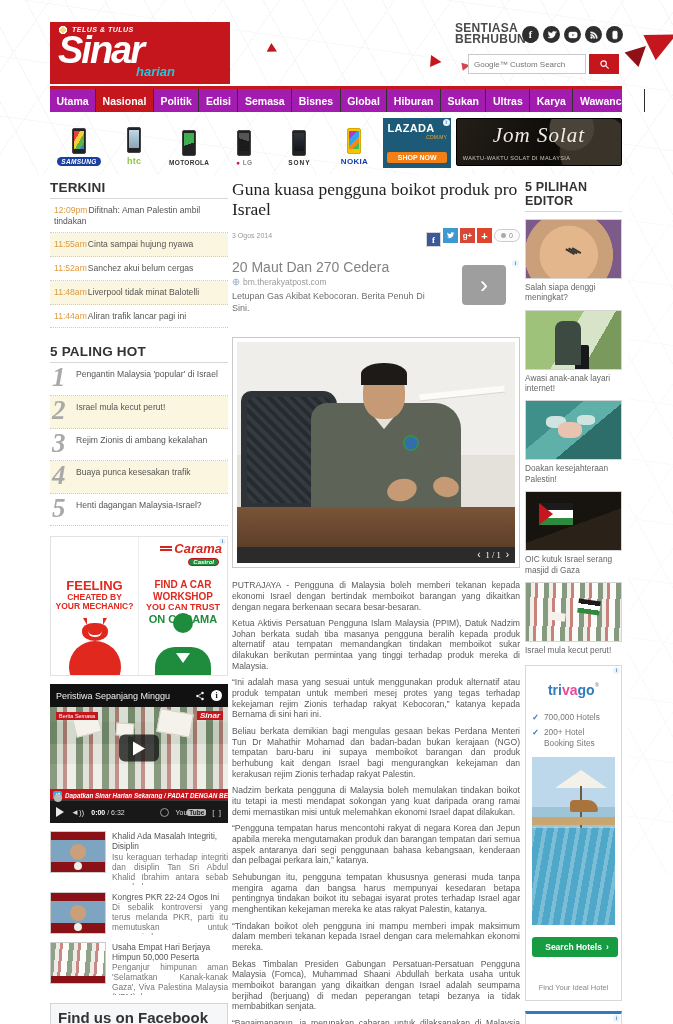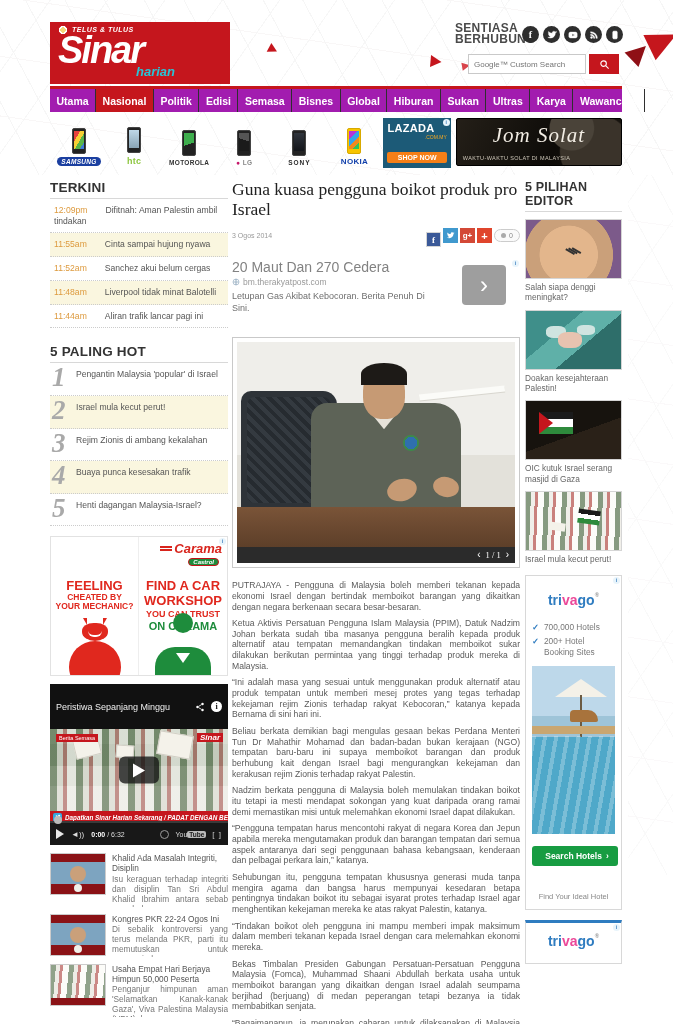--- a/index.html
+++ b/index.html
@@ -83,56 +83,56 @@
   .cols { display:flex; margin-top:12px; }
   .col-left { width:178px; }
   .col-main { width:288px; margin-left:4px; }
   .col-right { width:97px; margin-left:5px; }
 
   .sect-head { font-size:13.5px; font-weight:bold; color:#333; letter-spacing:.2px; padding-bottom:3px; border-bottom:1px solid #d8d8d8; }
 
   
   .tk-item { display:block; font-size:8.6px; color:#555; padding:6px 4px; border-bottom:1px dotted #ccc; line-height:1.25; cursor:pointer; }
   .tk-item.alt { background:#faf6df; }
-  .tk-time { color:#dd9a3e; margin-right:18px; }
+  .tk-time { color:#dd9a3e; margin-right:1px; }
 
   
   .hot-wrap { margin-top:16px; }
   .hot-item { display:flex; align-items:flex-start; border-bottom:1px dotted #ccc; padding:4px 2px 6px; cursor:pointer; }
   .hot-item.alt { background:#faf6df; }
   .hot-num { width:24px; font-family:"Liberation Serif",serif; font-style:italic; font-weight:bold; font-size:27px; color:#a9a9a9; line-height:.8; flex:none; }
   .hot-text { font-size:8.6px; color:#555; padding-top:2px; line-height:1.25; }
 
   
   .carama { margin-top:10px; height:140px; border:1px solid #e2e2e2; position:relative; display:flex; background:#fff; overflow:hidden; }
   .car-col { width:50%; position:relative; }
   .car-col.left { border-right:1px solid #eee; }
   .car-logo { position:absolute; right:5px; top:4px; color:#d8241c; font-style:italic; font-weight:bold; font-size:13px; }
   .car-logo:before { content:""; position:absolute; left:-14px; top:5px; width:12px; height:2px; background:#d8241c; box-shadow:0 3px 0 #d8241c; }
   .car-castrol { position:absolute; right:8px; top:21px; background:#1e8c3c; color:#fff; border:1px solid #c41118; font-size:6px; font-weight:bold; font-style:italic; border-radius:6px; padding:0 4px; }
   .car-t1 { margin-top:42px; text-align:center; color:#e0281e; font-weight:bold; line-height:1.05; }
   .car-t1 .big { font-size:13px; } .car-t1 .small { font-size:8.5px; }
   .car-t2 { margin-top:42px; text-align:center; font-weight:bold; line-height:1.15; }
-  .car-t2 .r1 { color:#e0281e; font-size:13px; }
+  .car-t2 .r1 { color:#e0281e; font-size:10px; }
   .car-t2 .r2 { color:#e0281e; font-size:9px; }
   .car-t2 .r3 { color:#1e8c3c; font-size:11px; }
   .devil { position:absolute; left:50%; transform:translateX(-50%); bottom:-18px; width:52px; height:52px; border-radius:50%; background:#e0281e; }
   .devil-head { position:absolute; left:50%; transform:translateX(-50%); bottom:34px; width:26px; height:18px; border-radius:45% 45% 50% 50%; background:#e0281e; }
   .devil-head:before,.devil-head:after { content:""; position:absolute; top:-5px; width:0; height:0; border-style:solid; }
   .devil-head:before { left:1px; border-width:0 4px 7px 0; border-color:transparent #e0281e transparent transparent; }
   .devil-head:after { right:1px; border-width:0 0 7px 4px; border-color:transparent transparent transparent #e0281e; }
   .devil-smile { position:absolute; left:50%; transform:translateX(-50%); bottom:38px; width:14px; height:6px; border-bottom:2px solid #fff; border-radius:0 0 10px 10px; }
   .worker { position:absolute; left:50%; transform:translateX(-50%); bottom:-16px; width:56px; height:44px; border-radius:20px 20px 0 0; background:#1e8c3c; }
   .worker:before { content:""; position:absolute; left:50%; transform:translateX(-50%); top:6px; width:0; height:0; border-style:solid; border-width:10px 7px 0 7px; border-color:#fff transparent transparent transparent; }
   .worker-head { position:absolute; left:50%; transform:translateX(-50%); bottom:42px; width:20px; height:20px; border-radius:50%; background:#1e8c3c; }
   .wrench { position:absolute; right:8px; bottom:4px; color:#fff; font-size:10px; transform:rotate(40deg); }
 
   
   .video { margin-top:8px; background:#000; }
-  .vid-titlebar { display:flex; align-items:center; justify-content:space-between; background:#111; color:#eee; font-size:9px; padding:17px 6px; }
+  .vid-titlebar { display:flex; align-items:center; justify-content:space-between; background:#111; color:#eee; font-size:9px; padding:6px 6px; }
   .vid-icons { display:flex; gap:6px; align-items:center; }
   .vid-icons svg { width:10px; height:10px; fill:#fff; }
   .vid-info { width:11px; height:11px; border-radius:50%; background:#fff; color:#111; font-size:8px; font-weight:bold; text-align:center; line-height:11px; font-family:"Liberation Serif",serif; }
   .vid-thumb { position:relative; height:82px; overflow:hidden;
     background:linear-gradient(180deg,#b8c4b2 0 18%, #aab6a4 18% 45%, #cfd4c8 45% 70%, #e8e8e2 70%); }
   .vid-thumb .crowd { position:absolute; inset:0;
     background:repeating-linear-gradient(90deg, rgba(60,90,50,.55) 0 7px, rgba(220,220,210,.5) 7px 13px, rgba(150,40,35,.45) 13px 17px, rgba(245,245,240,.55) 17px 26px); }
   .placard { position:absolute; background:#f4f2ea; border:1px solid #d0cec4; }
   .pl1 { left:24px; top:8px; width:26px; height:20px; transform:rotate(-14deg); }
   .pl2 { left:108px; top:4px; width:34px; height:24px; transform:rotate(10deg); }
@@ -592,20 +592,24 @@
       </div>
 
       <div class="col-right">
         <div class="sect-head" style="font-size:12.5px;">5 PILIHAN EDITOR</div>
 
         <div class="ed-item">
           <div class="ed-img ei1"></div>
           <div class="ed-cap">Salah siapa denggi meningkat?</div>
         </div>
         <div class="ed-item">
+          <div class="ed-img ei2"></div>
+          <div class="ed-cap">Awasi anak-anak layari internet!</div>
+        </div>
+        <div class="ed-item">
           <div class="ed-img ei3"></div>
           <div class="ed-cap">Doakan kesejahteraan Palestin!</div>
         </div>
         <div class="ed-item">
           <div class="ed-img ei4"></div>
           <div class="ed-cap">OIC kutuk Israel serang masjid di Gaza</div>
         </div>
         <div class="ed-item">
           <div class="ed-img ei5"></div>
           <div class="ed-cap">Israel mula kecut perut!</div>

